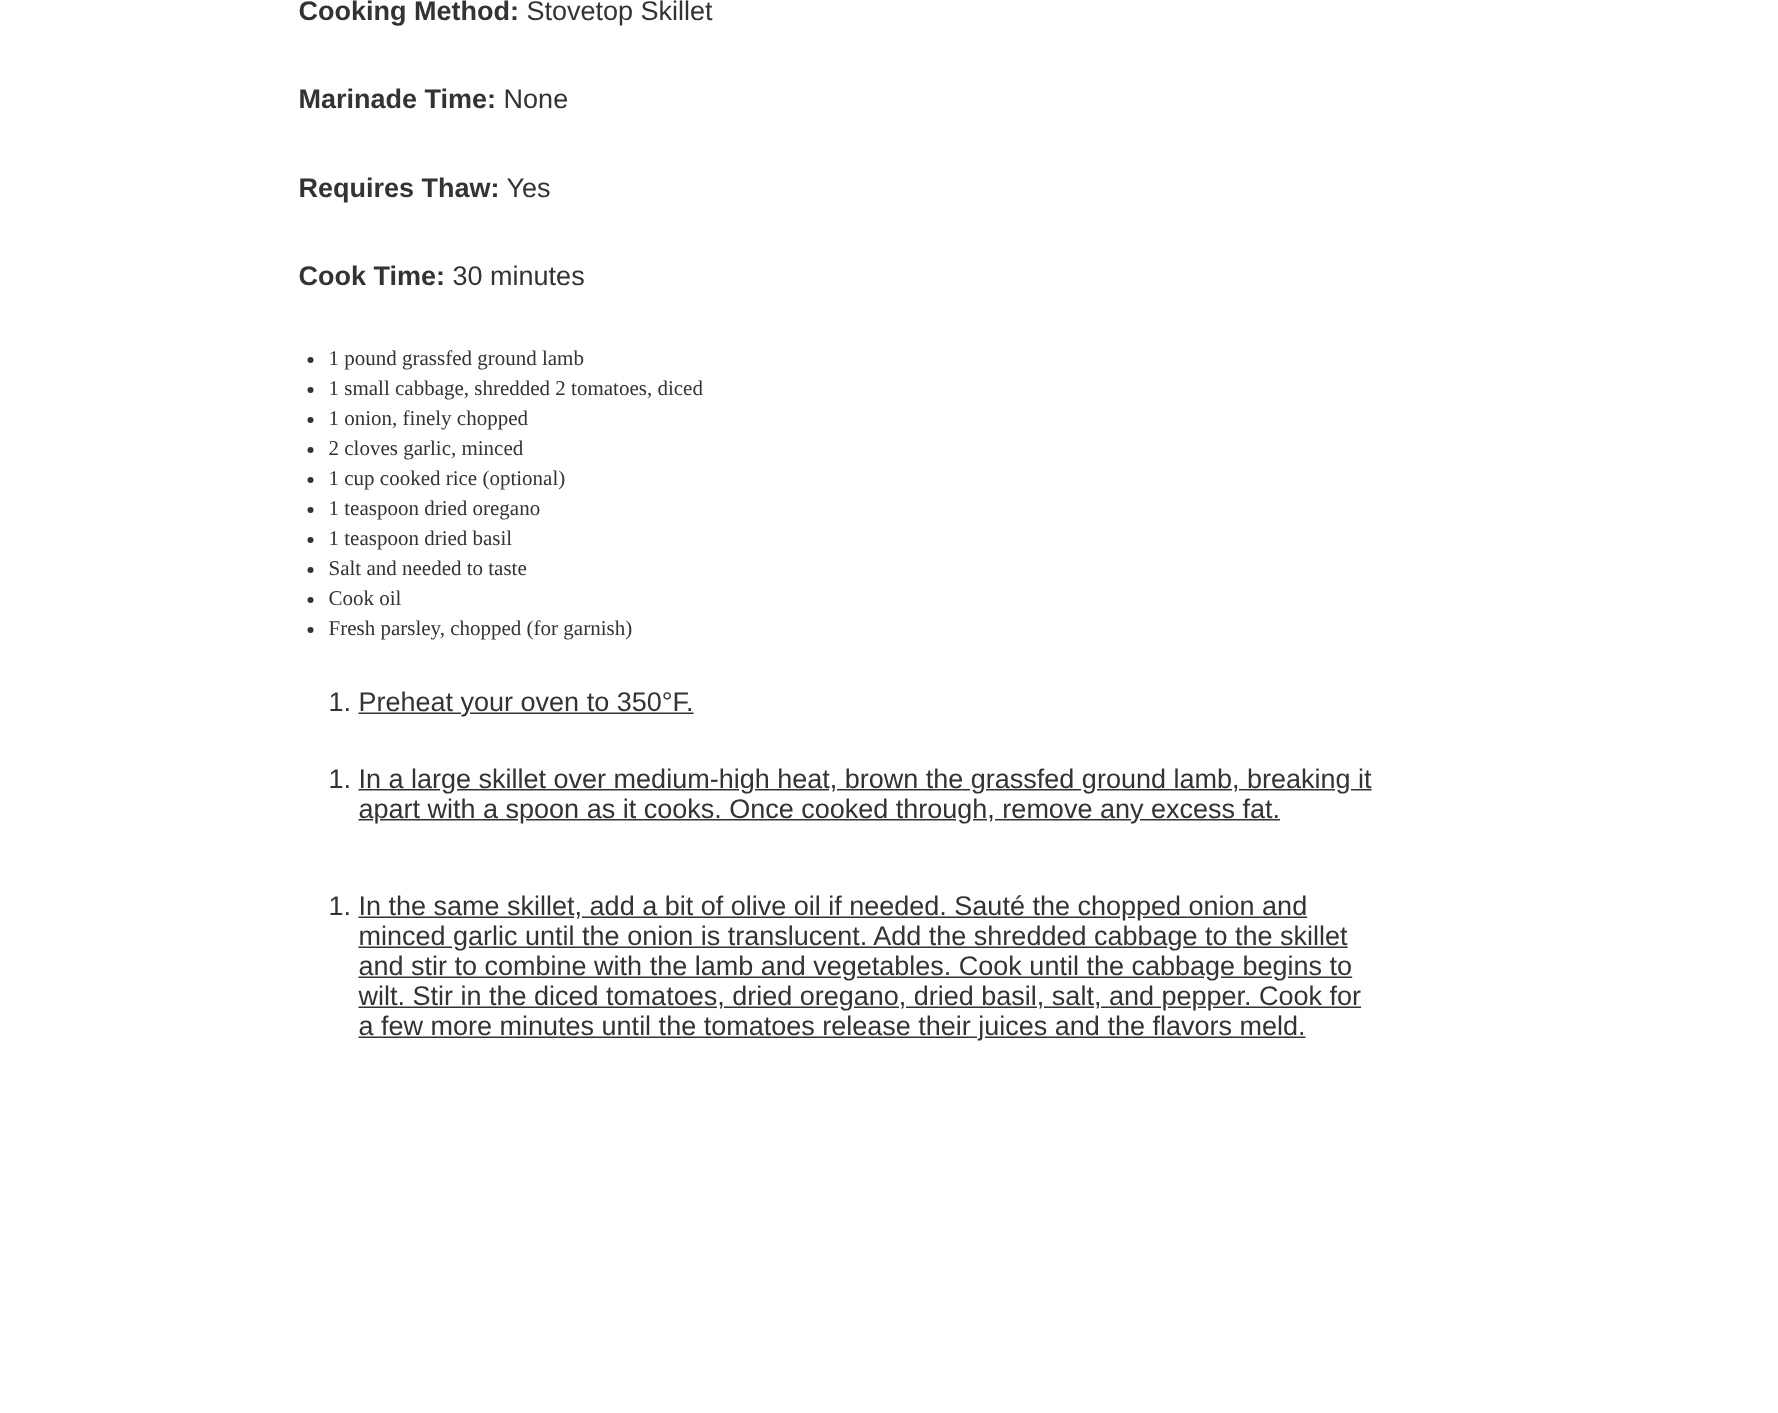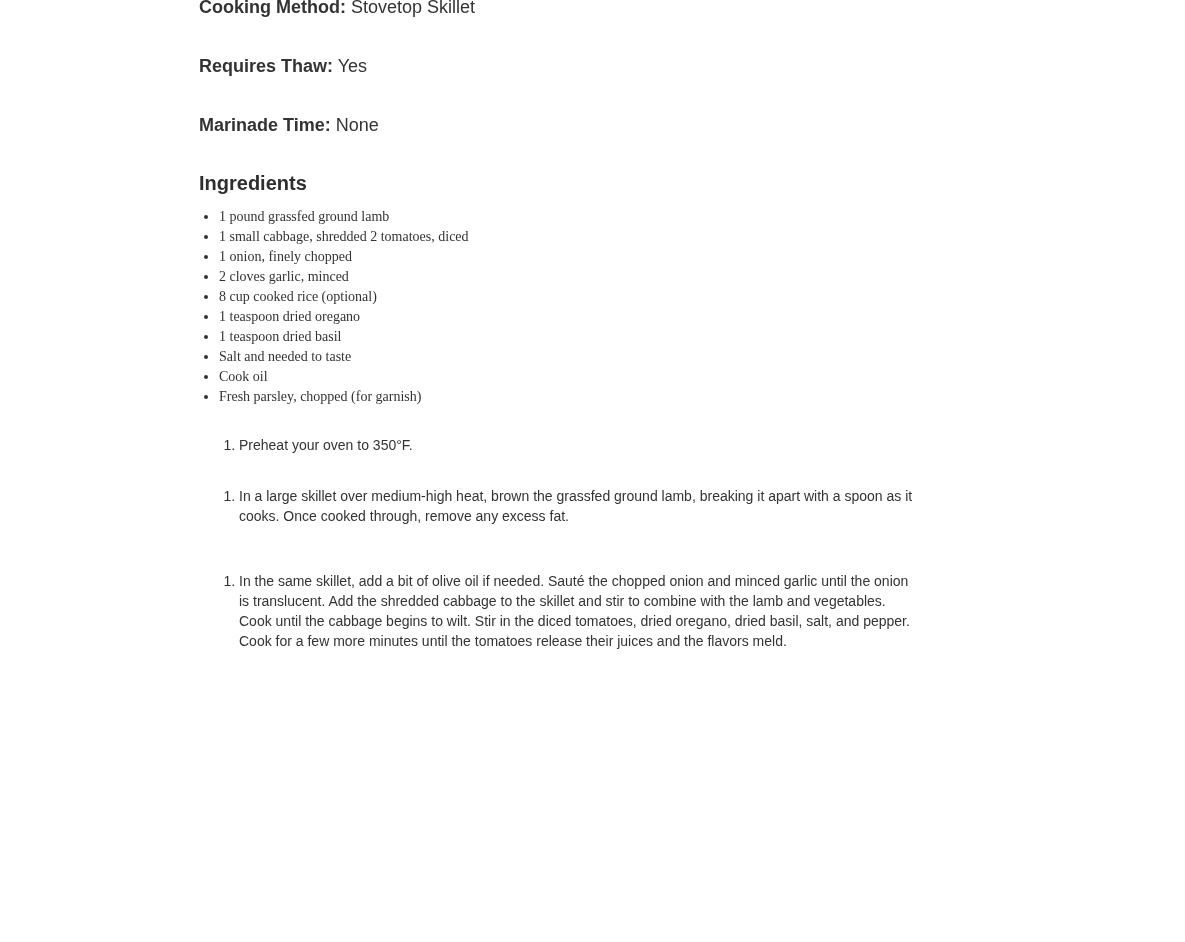--- a/index.html
+++ b/index.html
@@ -43,47 +43,48 @@
     line-height: 20px;
     list-style-type: disc;
     font-family: Liberation Serif, serif;
   }
   .ingredients-list li {
     margin: 0;
   }
   .direction-block {
     margin: 0 0 31px 0;
     padding-left: 40px;
-    font-size: 14px;
+    font-size: 18px;
     line-height: 20px;
     list-style-type: decimal;
+    text-decoration: underline;
   }
   .direction-block.step-0 { margin-top: 16px; }
   .direction-block.step-2 { margin-top: 45px; }
   .direction-block li { margin: 0; }
 </style>
 </head>
 <body style="color: rgb(51, 51, 51); background: rgb(255, 255, 255);">
 
 <div class="content">
 
   <div>
       <p class="meta-line"><strong>Cooking Method:</strong> <span>Stovetop Skillet</span></p>
+      <p class="meta-line"><strong>Marinade Time:</strong> <span>None</span></p>
       <p class="meta-line"><strong>Requires Thaw:</strong> <span>Yes</span></p>
-      <p class="meta-line"><strong>Marinade Time:</strong> <span>None</span></p>
+      <p class="meta-line"><strong>Cook Time:</strong> <span>30 minutes</span></p>
     </div>
 
-  <h3 class="section-heading">Ingredients</h3>
 
   <ul class="ingredients-list">
       <li>1 pound grassfed ground lamb</li>
       <li>1 small cabbage, shredded 2 tomatoes, diced</li>
       <li>1 onion, finely chopped</li>
       <li>2 cloves garlic, minced</li>
-      <li>8 cup cooked rice (optional)</li>
+      <li>1 cup cooked rice (optional)</li>
       <li>1 teaspoon dried oregano</li>
       <li>1 teaspoon dried basil</li>
       <li>Salt and needed to taste</li>
       <li>Cook oil</li>
       <li>Fresh parsley, chopped (for garnish)</li>
     </ul>
 
 
   <div>
       <ol class="direction-block step-0">

